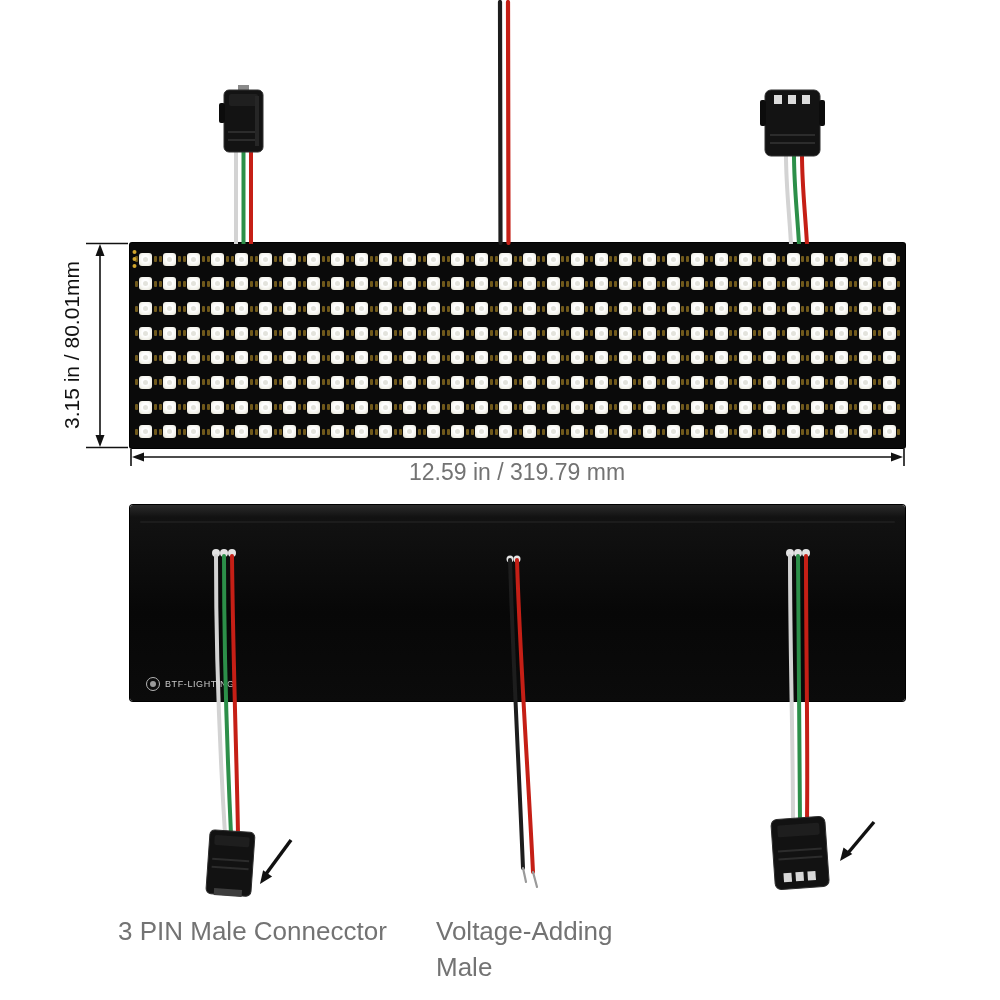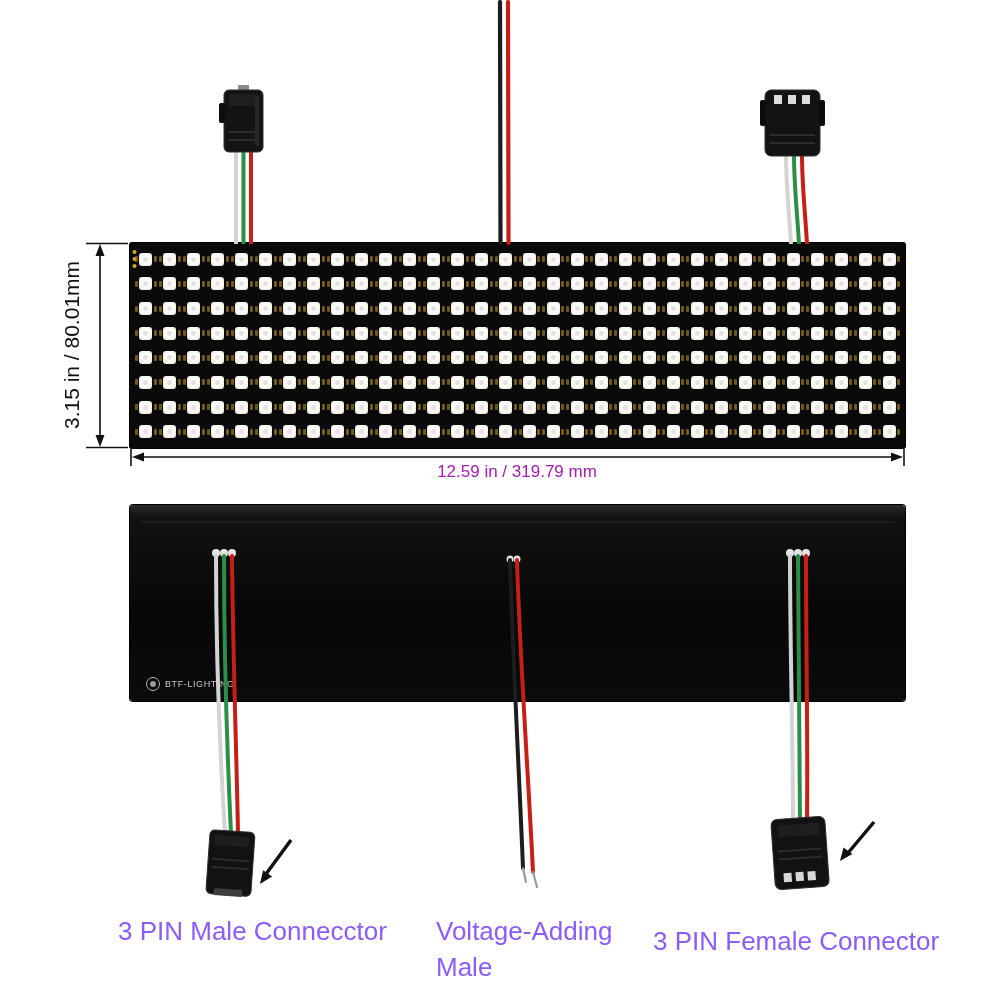--- a/index.html
+++ b/index.html
@@ -59,25 +59,25 @@
 
   
   .dim-v-label{
     position:absolute;left:72px;top:345px;
     transform:translate(-50%,-50%) rotate(-90deg);
     font-size:21px;color:#111;white-space:nowrap;z-index:4;
   }
   .dim-h-label{
     position:absolute;left:517px;top:472px;
     transform:translate(-50%,-50%);
-    font-size:17px;color:#a21caf;white-space:nowrap;z-index:4;
+    font-size:23px;color:#737373;white-space:nowrap;z-index:4;
   }
 
   
-  .caption{position:absolute;font-size:26px;color:#8b5cf6;z-index:7;white-space:nowrap;}
+  .caption{position:absolute;font-size:26px;color:#737373;z-index:7;white-space:nowrap;}
   #cap-male{left:118px;top:916px;}
   #cap-voltage1{left:436px;top:916px;text-align:right;}
   #cap-voltage2{left:436px;top:952px;}
   #cap-female{left:653px;top:926px;}
 </style>
 </head>
 <body>
 
 <div class="canvas">
 
@@ -975,14 +975,13 @@
   <div class="panel-back">
     <div class="brand">
       <span class="brand-logo"></span>
       <span>BTF-LIGHTING</span>
     </div>
   </div>
 
   <div class="caption" id="cap-male">3 PIN Male Connecctor</div>
   <div class="caption" id="cap-voltage1">Voltage-Adding</div>
   <div class="caption" id="cap-voltage2">Male</div>
-  <div class="caption" id="cap-female">3 PIN Female Connector</div>
 </div>
 
 </body></html>

